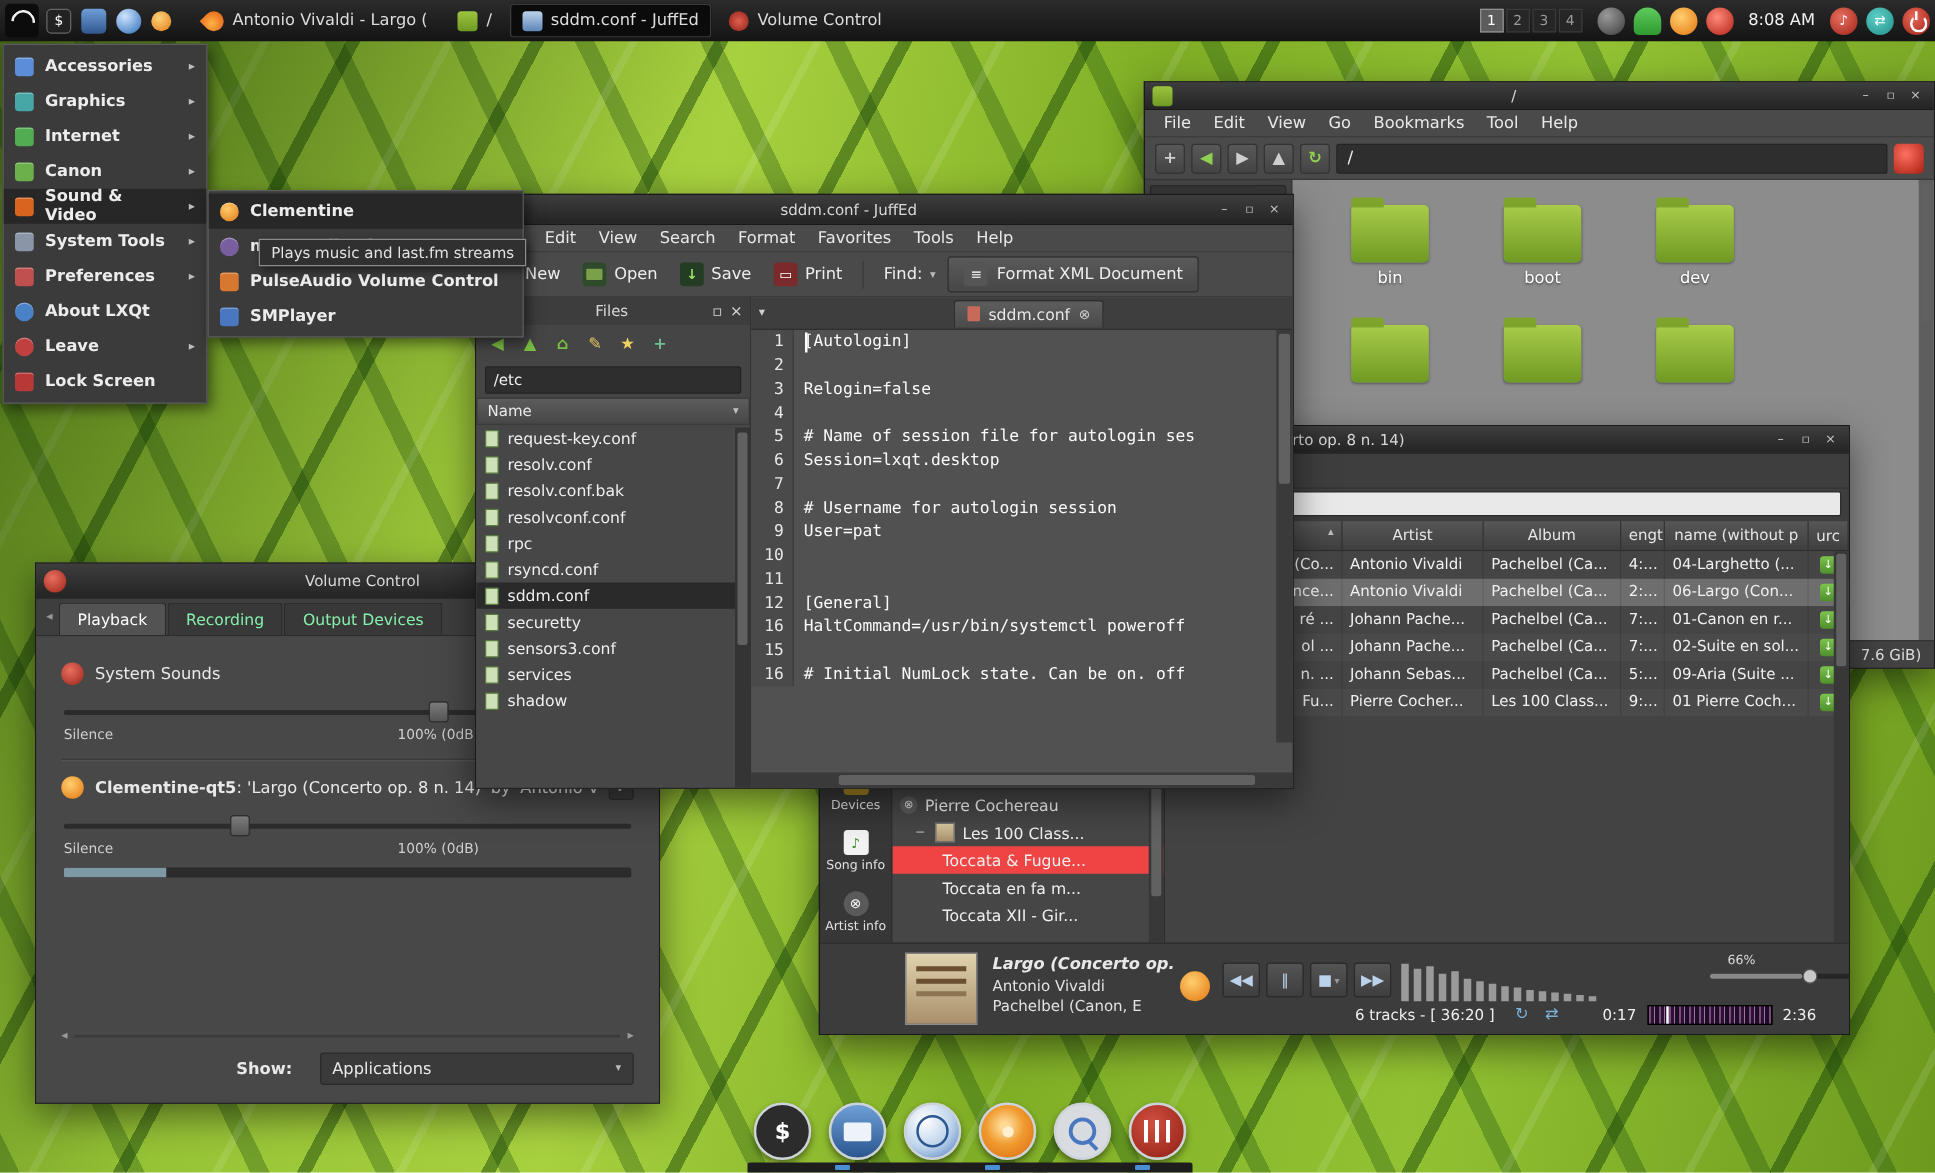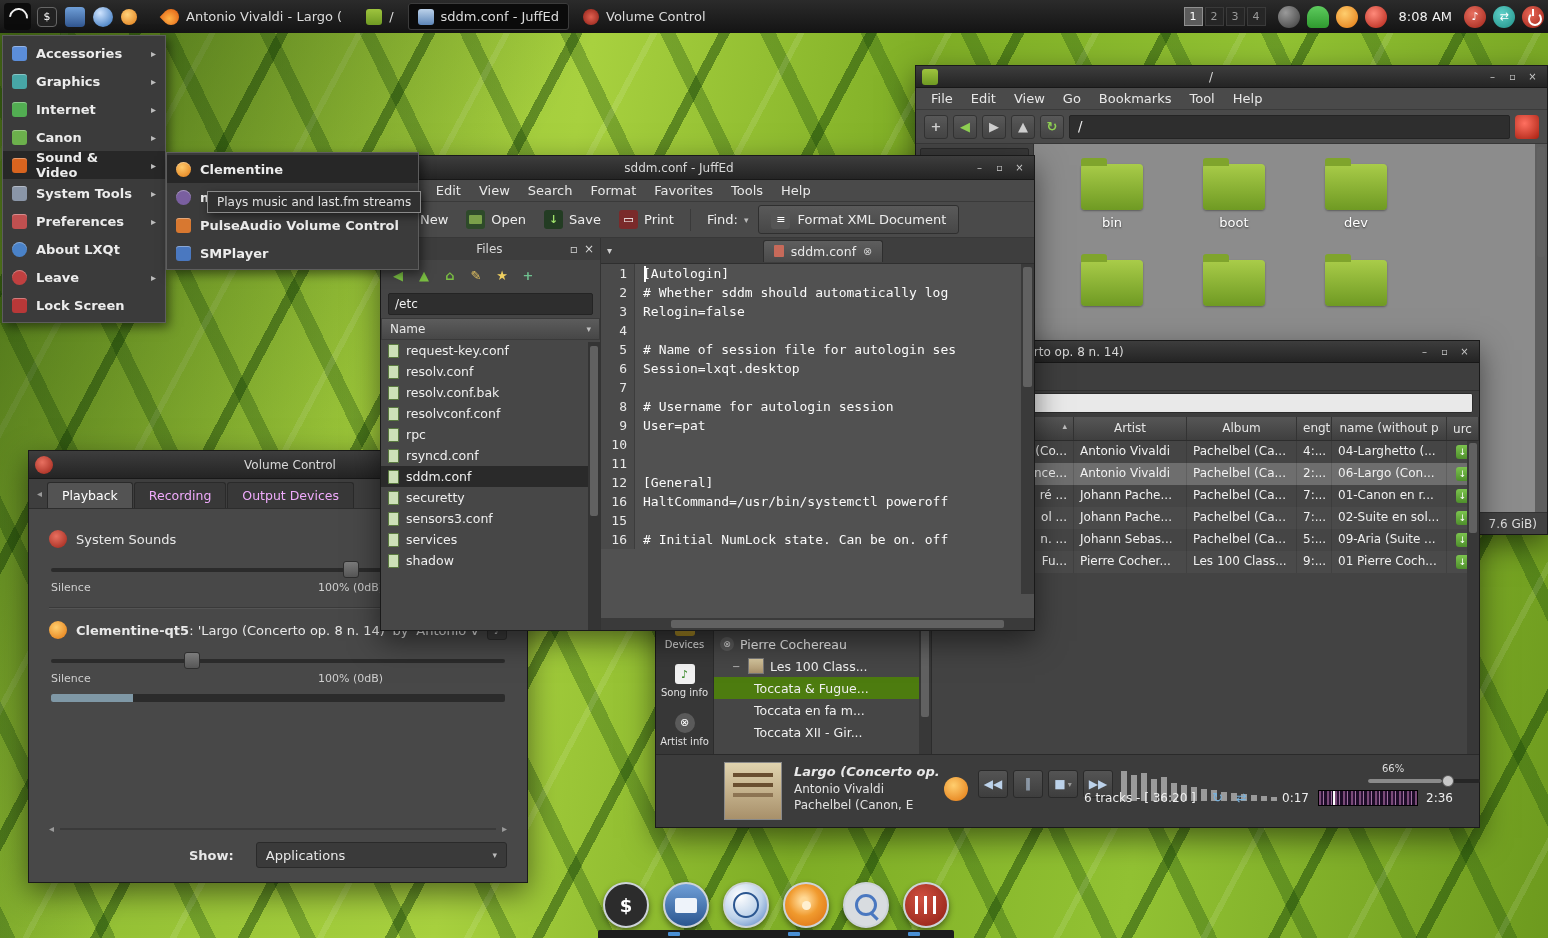--- a/index.html
+++ b/index.html
@@ -169,21 +169,21 @@
   .cl-main{flex:1;display:flex;min-height:0;}
   .cl-tabs{width:58px;background:#373737;border-right:1px solid #2c2c2c;display:flex;flex-direction:column;}
   .cl-tab{height:52px;display:flex;flex-direction:column;align-items:center;justify-content:center;gap:3px;
     color:#e0e0e0;font-size:10px;}
   .cl-tabic{width:20px;height:20px;border-radius:3px;display:flex;align-items:center;justify-content:center;font-size:11px;color:#fff;}
   .cti-dev{background:linear-gradient(#d8b84a,#9a7d1e);}
   .cti-song{background:#f2f2f2;color:#3a8a2a;}
   .cti-artist{background:#5a5a5a;border-radius:50%;}
   .cl-tree{width:218px;background:#464646;border-right:1px solid #2c2c2c;position:relative;overflow:hidden;}
   .trow{height:22px;display:flex;align-items:center;gap:6px;padding:0 6px;white-space:nowrap;font-size:12.5px;color:#efefef;}
-  .trow.selected{background:#4d7c0f;}
+  .trow.selected{background:#ef4444;}
   .texp{color:#bdbdbd;font-size:10px;width:10px;flex:0 0 auto;}
   .tart{width:16px;height:16px;background:linear-gradient(#d8c9a0,#a8906a);border:1px solid #777;flex:0 0 auto;}
   .txic{width:14px;height:14px;border-radius:50%;background:#5a5a5a;color:#ddd;font-size:9px;display:flex;
     align-items:center;justify-content:center;flex:0 0 auto;}
   .cl-treescroll{position:absolute;right:0;top:0;bottom:0;width:12px;background:#383838;}
   .cl-playlist{flex:1;display:flex;flex-direction:column;background:#434343;position:relative;min-width:0;}
   .phead{height:24px;display:flex;background:linear-gradient(#565656,#3f3f3f);border-bottom:1px solid #2d2d2d;
     font-size:12px;color:#e6e6e6;}
   .phc{padding:4px 6px;border-right:1px solid #333;white-space:nowrap;overflow:hidden;text-align:center;}
   .prow{height:22px;display:flex;font-size:12px;color:#f0f0f0;background:#4a4a4a;}
@@ -209,37 +209,37 @@
   .cbtn{width:30px;height:28px;background:linear-gradient(#545454,#3e3e3e);border:1px solid #2a2a2a;border-radius:3px;
     color:#bcd2ea;font-size:12px;display:flex;align-items:center;justify-content:center;}
   .cbtn .mini{font-size:8px;margin-left:2px;color:#999;}
   .spec{position:absolute;left:465px;top:12px;width:240px;height:34px;display:flex;align-items:flex-end;gap:4px;}
   .spec span{display:block;width:6px;background:#9a9a9a;}
   .cl-vol{position:absolute;left:712px;top:8px;width:112px;}
   .cl-vol .vlabel{font-size:10px;color:#ddd;margin-left:14px;}
   .cl-voltrack{margin-top:5px;height:4px;background:#262626;border-radius:2px;position:relative;}
   .cl-volfill{position:absolute;left:0;top:0;bottom:0;width:66%;background:#8a8a8a;border-radius:2px;}
   .cl-volknob{position:absolute;left:66%;top:-4px;width:12px;height:12px;border-radius:50%;background:#c8c8c8;border:1px solid #555;}
-  .cl-row2{position:absolute;left:0;right:0;top:33px;height:24px;font-size:12px;color:#eee;}
+  .cl-row2{position:absolute;left:0;right:0;top:47px;height:24px;font-size:12px;color:#eee;}
   .cl-tracks{position:absolute;left:428px;top:3px;white-space:nowrap;}
   .cl-rep{position:absolute;left:556px;top:2px;color:#7ab0d8;font-size:13px;}
   .cl-shuf{position:absolute;left:580px;top:2px;color:#7ab0d8;font-size:13px;}
   .cl-elapsed{position:absolute;left:626px;top:3px;}
   .seek{position:absolute;left:662px;top:2px;width:100px;height:16px;background:#160a20;border:1px solid #000;
     background-image:repeating-linear-gradient(90deg,#7a4a78 0 2px,#2b1236 2px 4px,#a070a0 4px 5px,#1d0d28 5px 8px);}
   .seek i{position:absolute;left:14%;top:0;bottom:0;width:2px;background:#fff;}
   .cl-total{position:absolute;left:770px;top:3px;}
   
   #volume{left:28px;top:450px;width:500px;height:433px;z-index:30;display:flex;flex-direction:column;}
   #volume .tbar{height:28px;}
   .v-appic{width:18px;height:18px;border-radius:50%;background:radial-gradient(circle at 40% 35%,#e87060,#9c2318);margin-right:6px;}
   .vtabs{height:30px;background:#3e3e3e;border-bottom:1px solid #2d2d2d;display:flex;align-items:flex-end;
     padding:0 4px;gap:1px;}
   .vtab-arrow{color:#9a9a9a;font-size:10px;align-self:center;padding:0 4px;}
-  .vtab{padding:5px 14px;background:#383838;border:1px solid #2a2a2a;border-bottom:none;color:#f0abfc;
+  .vtab{padding:5px 14px;background:#383838;border:1px solid #2a2a2a;border-bottom:none;color:#86efac;
     border-radius:3px 3px 0 0;font-size:12.5px;}
   .vtab.selected{background:#535353;color:#fff;}
   .vbody{flex:1;background:#484848;padding:18px 20px 10px 20px;display:flex;flex-direction:column;}
   .vs-head{display:flex;align-items:center;gap:9px;height:24px;}
   .vs-ic{width:18px;height:18px;border-radius:50%;flex:0 0 auto;}
   .vi-sys{background:radial-gradient(circle at 40% 35%,#e87060,#9c2318);}
   .vi-clem{background:radial-gradient(circle at 40% 35%,#ffce6e,#e2760f);}
   .vs-name{font-size:13px;white-space:nowrap;overflow:hidden;flex:1;}
   .vs-mute{width:20px;height:20px;background:#3a3a3a;border:1px solid #2c2c2c;border-radius:3px;color:#bbb;
     font-size:10px;display:flex;align-items:center;justify-content:center;flex:0 0 auto;}
@@ -750,21 +750,20 @@
       <div class="code">
         <div class="codecol">
 
             <div class="eline">
               <span class="lnum">1</span>
               <span class="ltext">[Autologin]</span>
             </div>
 
             <div class="eline">
               <span class="lnum">2</span>
-              <span class="ltext"># Whether sddm should automatically log</span>
             </div>
 
             <div class="eline">
               <span class="lnum">3</span>
               <span class="ltext">Relogin=false</span>
             </div>
 
             <div class="eline">
               <span class="lnum">4</span>
               <span class="ltext"></span>

